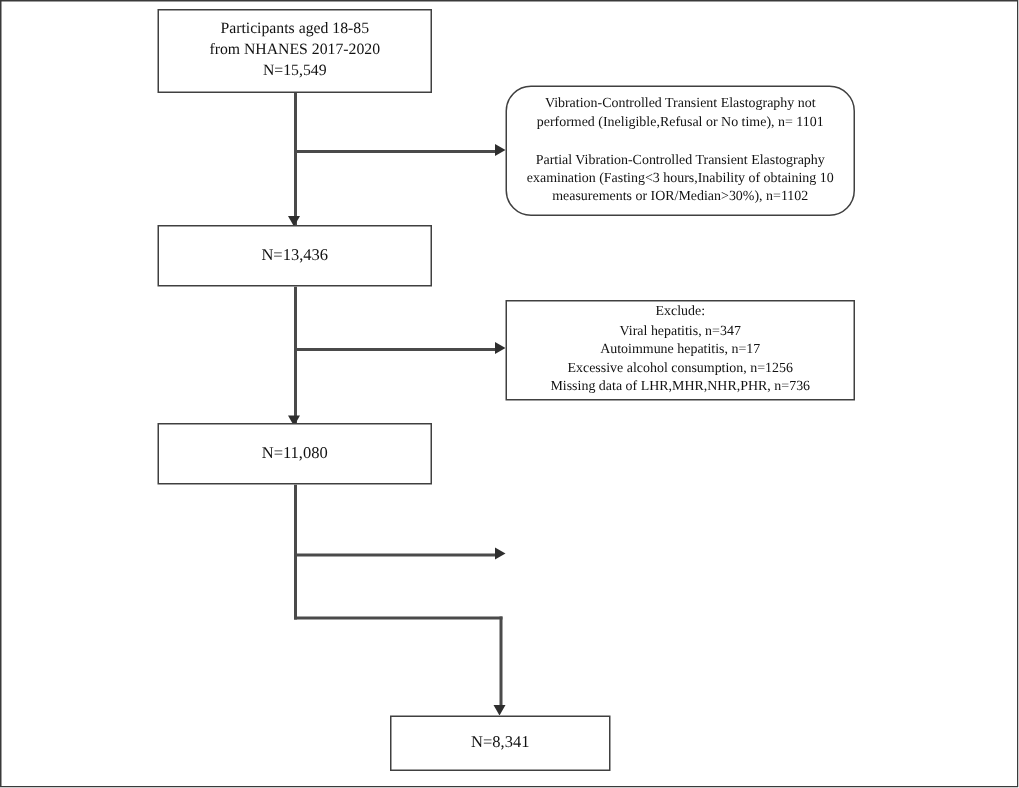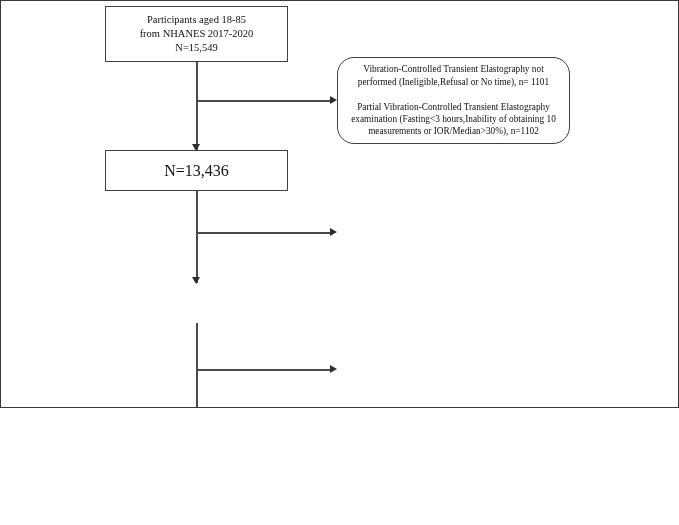--- a/index.html
+++ b/index.html
@@ -3,21 +3,21 @@
 <meta charset="utf-8">
 <style>
   html, body {
     margin: 0;
     padding: 0;
     background: #ffffff;
   }
   #canvas {
     position: relative;
     width: 679px;
-    height: 408px;
+    height: 525px;
     background: #ffffff;
     box-sizing: border-box;
     border: 1px solid #3a3a3a;
     overflow: hidden;
     font-family: "Liberation Serif", "DejaVu Serif", serif;
   }
   .node {
     position: absolute;
     box-sizing: border-box;
     border: 1.5px solid #404040;
@@ -32,21 +32,21 @@
   .node .txt {
     display: block;
     width: 100%;
     padding: 0 6px;
     box-sizing: border-box;
     white-space: pre-line;
     line-height: 1.34;
   }
   .n-main { font-size: 10.5px; }
   .n-excl { font-size: 9.3px; }
-  .n-count { font-size: 16px; }
+  .n-count { font-size: 11px; }
 
   
   .vline, .hline {
     position: absolute;
     background: #4a4a4a;
     z-index: 1;
   }
   .vline { width: 1.6px; }
   .hline { height: 1.6px; }
   .arrow-down {
@@ -104,20 +104,30 @@
 
 Partial Vibration-Controlled Transient Elastography
 examination (Fasting&lt;3 hours,Inability of obtaining 10
 measurements or IOR/Median&gt;30%), n=1102</span>
   </div>
 
   <div class="node n-count" style="left:104px; top:149px; width:183px; height:41px;">
     <span class="txt">N=13,436</span>
   </div>
 
+  <div class="node n-excl" style="left:336px; top:199px; width:233px; height:67px;">
+    <span class="txt">Exclude:
+Viral hepatitis, n=347
+Autoimmune hepatitis, n=17
+Excessive alcohol consumption, n=1256
+Missing data of  LHR,MHR,NHR,PHR, n=736</span>
+  </div>
 
+  <div class="node n-count" style="left:104px; top:281px; width:183px; height:41px;">
+    <span class="txt">N=11,080</span>
+  </div>
 
 
   <div class="node n-count" style="left:259px; top:476px; width:147px; height:37px;">
     <span class="txt">N=8,341</span>
   </div>
 
 </div>
 
 </body></html>

